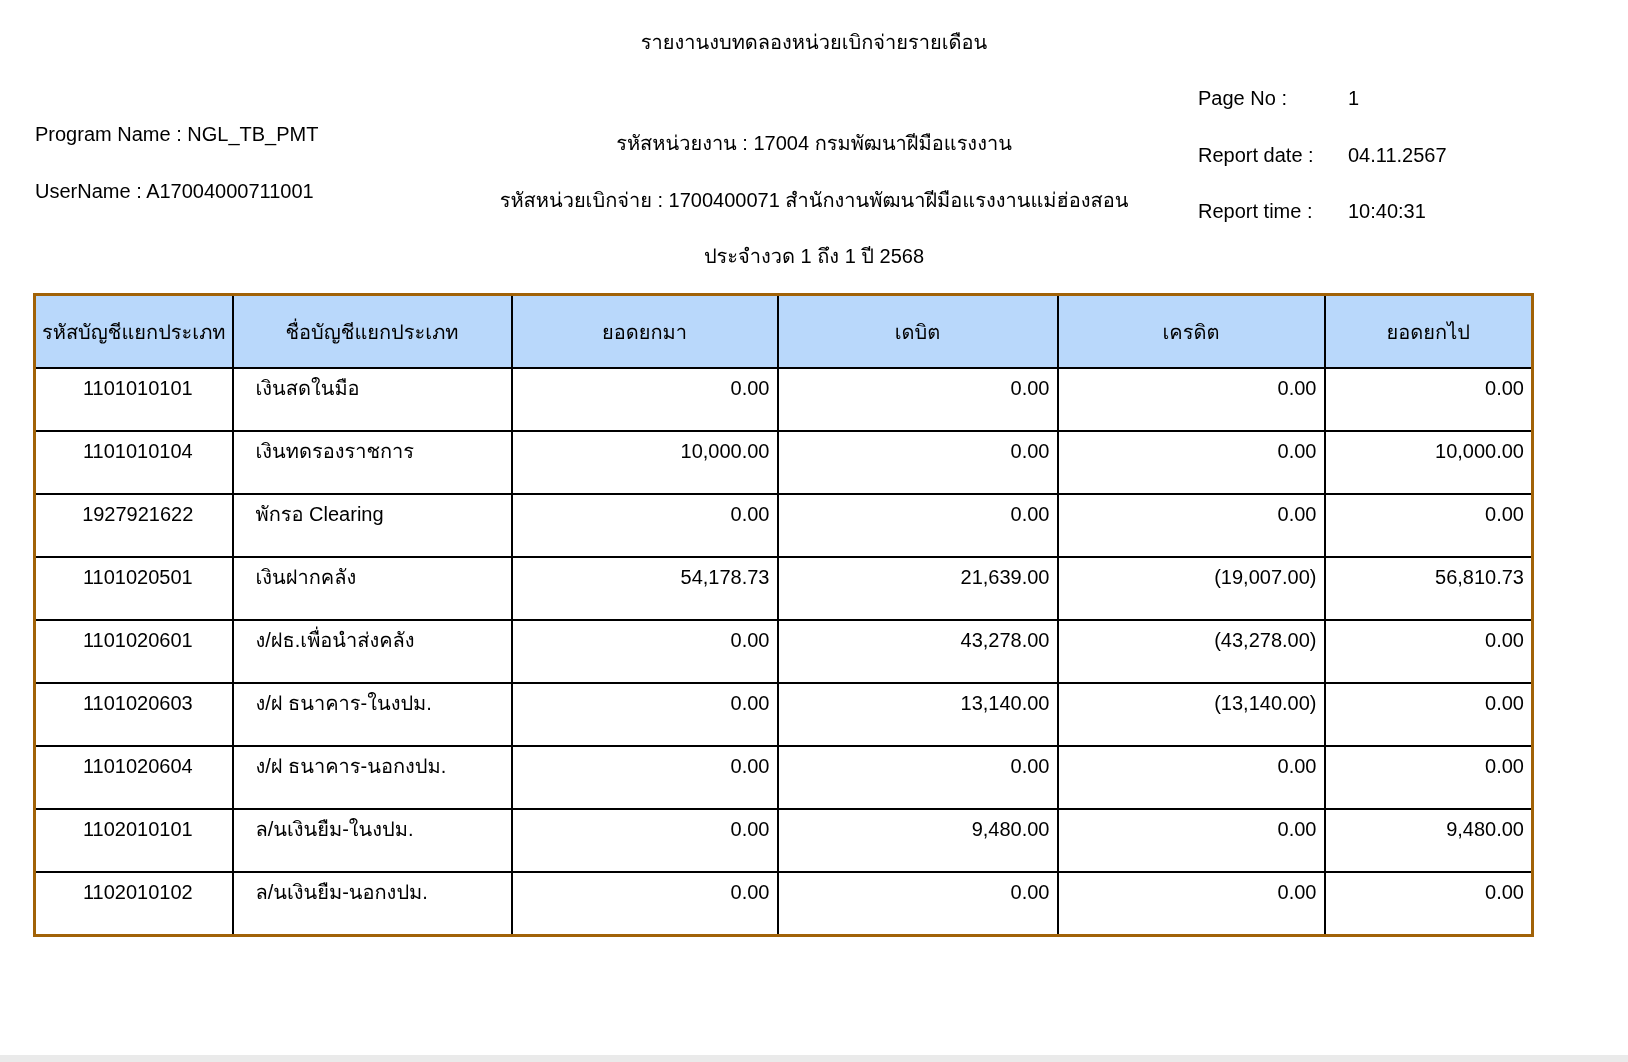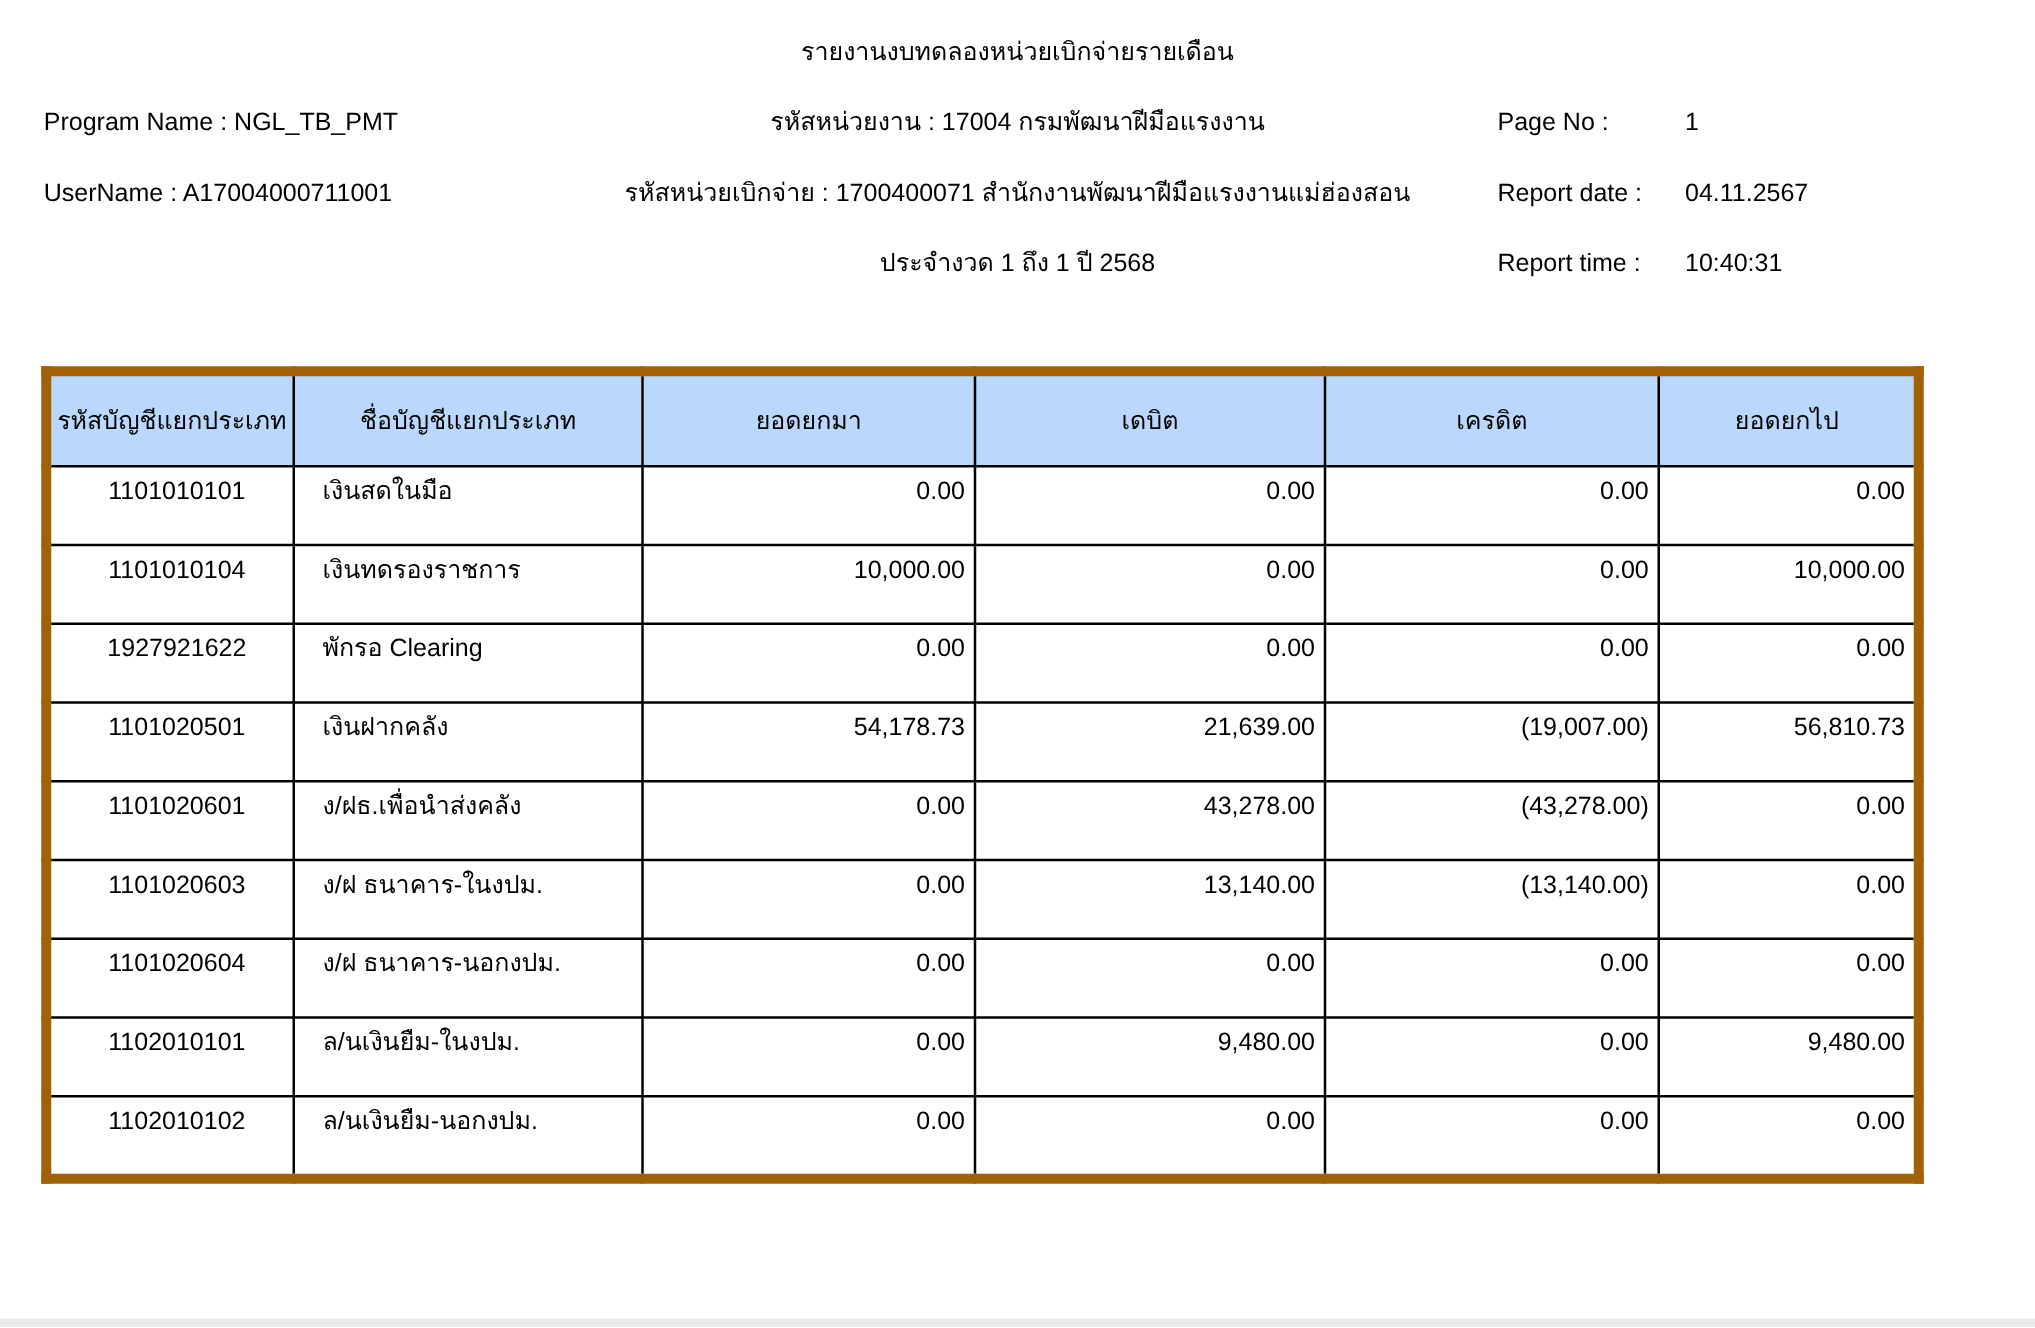--- a/index.html
+++ b/index.html
@@ -14,43 +14,43 @@
     font-size: 20px;
     line-height: 28px;
   }
   .report-title {
     position: absolute;
     top: 28px; left: 0; right: 0;
     text-align: center;
     white-space: nowrap;
   }
   .meta-line { position: absolute; white-space: nowrap; }
-  .meta-center { left: 0; right: 0; text-align: center; }
-  .ml { left: 35px; }
+  .meta-center { left: 0; right: 0; text-align: center; margin-top: 45px; }
+  .ml { left: 35px; margin-top: 36px; }
   .mr-label { left: 1198px; }
   .mr-value { left: 1348px; }
   .row-a { top: 84px; }
   .row-b { top: 141px; }
   .row-c { top: 197px; }
 
   table.tb {
     position: absolute;
     top: 293px;
     left: 33px;
     width: 1498px;
     border-collapse: collapse;
     table-layout: fixed;
     font-size: 20px;
   }
   table.tb th, table.tb td {
     border: 2px solid #000000;
     overflow: hidden;
     white-space: nowrap;
   }
-  table.tb { border: 8px solid #a16207; }
+  table.tb { border: 3px solid #a16207; }
   table.tb thead th {
     background: #b9d8fb;
     font-weight: normal;
     height: 71px;
     text-align: center;
     vertical-align: middle;
     padding: 0 4px;
   }
   table.tb tbody td {
     height: 55px;

